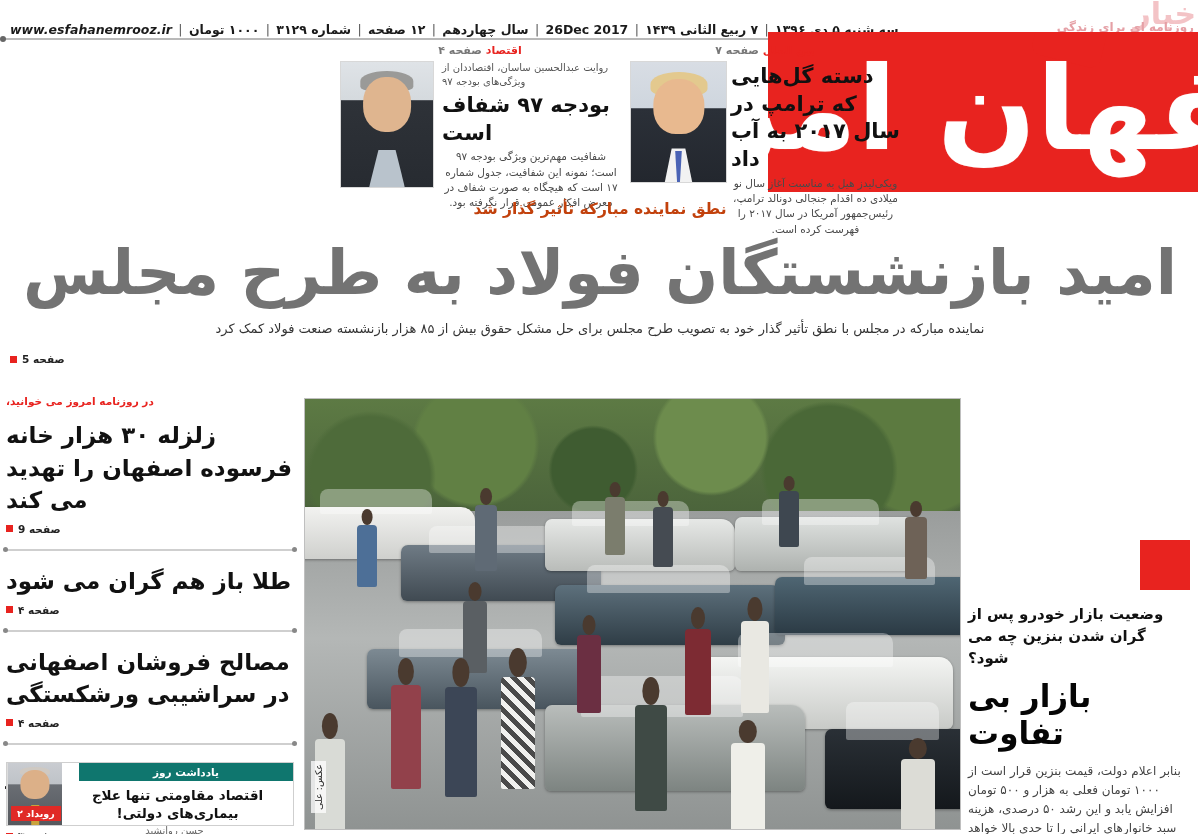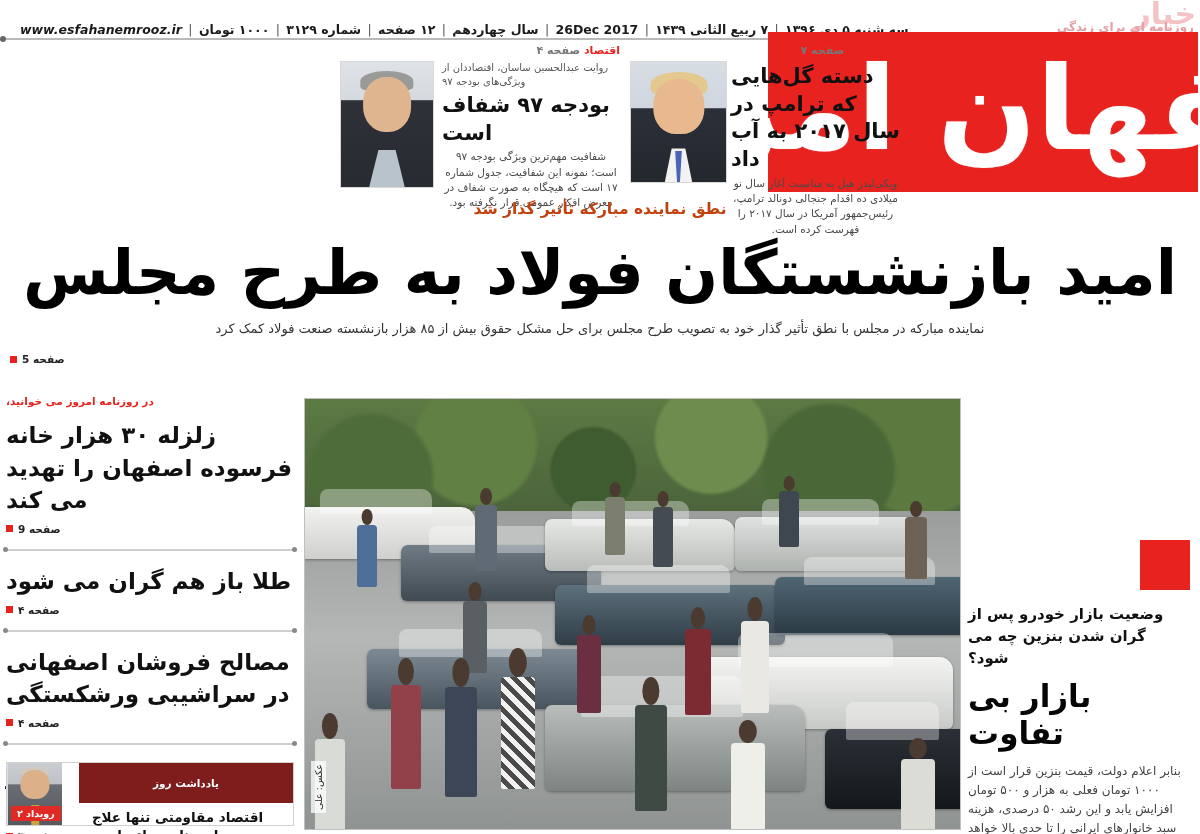--- a/index.html
+++ b/index.html
@@ -22,21 +22,21 @@
   .topbar-line{
     position:absolute;top:38px;left:4px;right:190px;height:2px;
     background:#b9b9b9;
   }
   .topbar-line:before{
     content:"";position:absolute;left:-4px;top:-2px;width:6px;height:6px;background:#666;border-radius:50%;
   }
   .masthead-info{
     font-size:12.5px;font-weight:bold;letter-spacing:0;
     color:#1a1a1a;white-space:nowrap;direction:rtl;
-    padding-left:20px;
+    padding-left:10px;
   }
   .masthead-info .sep{color:#555;font-weight:normal;padding:0 2px;}
   .masthead-info .url{
     font-family:"DejaVu Sans","Liberation Sans",sans-serif;
     direction:ltr;display:inline-block;font-style:italic;font-weight:bold;
   }
 
   
   .wm-wrap{position:absolute;top:0;right:0;width:120px;height:40px;overflow:hidden;}
   .wm-text{
@@ -65,21 +65,21 @@
     background:#e8231f;transform:rotate(14deg);border-radius:6px 14px 10px 10px;
   }
   .np-tail{
     position:absolute;bottom:-18px;left:-8px;width:0;height:0;
     border-left:120px solid transparent;border-bottom:26px solid #e8231f;
   }
 
   
   .teaser{position:absolute;top:44px;height:148px;}
   .teaser .kicker{
-    font-size:11px;color:#e8231f;font-weight:bold;text-align:right;
+    font-size:11px;color:#e8231f;font-weight:bold;text-align:center;
     margin:0 0 4px 0;direction:rtl;
   }
   .teaser .kicker .pg{color:#777;font-weight:bold;}
   .teaser .lede{
     font-size:10.5px;color:#4a4a4a;line-height:1.45;text-align:center;
     margin-top:2px;
   }
   .teaser .head{
     font-size:21px;font-weight:bold;line-height:1.32;text-align:left;color:#111;
     margin-top:2px;
@@ -111,21 +111,21 @@
 
   .p-econ{background:linear-gradient(#dfe3e7 0%,#d5dade 30%,#2e3238 31%,#272b31 100%);}
   .p-econ .face{position:absolute;top:12%;left:50%;transform:translateX(-50%);width:52%;height:44%;border-radius:46%;background:#dfb58f;}
   .p-econ .hair{position:absolute;top:7%;left:50%;transform:translateX(-50%);width:58%;height:16%;border-radius:50% 50% 22% 22%;background:#9a9a98;}
   .p-econ .shirt{position:absolute;bottom:0;left:50%;transform:translateX(-50%);width:46%;height:30%;background:#b9c3cc;clip-path:polygon(30% 0,70% 0,92% 100%,8% 100%);}
 
   
   .mainhead{position:absolute;top:200px;right:0;left:0;text-align:center;}
   .mainhead .eyebrow{font-size:15.5px;font-weight:bold;color:#c2410c;letter-spacing:0;}
   .mainhead .big{
-    font-size:62px;font-weight:bold;line-height:1.18;color:#000000;
+    font-size:62px;font-weight:bold;line-height:1.18;color:#737373;
     margin:18px 0 10px 0;letter-spacing:-1px;white-space:nowrap;
   }
   .mainhead .deck{font-size:13px;color:#333;line-height:1.5;}
 
   
   .pagemark{
     font-size:10.5px;color:#222;font-weight:bold;white-space:nowrap;
     display:flex;align-items:center;gap:5px;flex-direction:row-reverse;justify-content:flex-start;
   }
   .pagemark .sq{width:7px;height:7px;background:#e8231f;display:inline-block;}
@@ -158,22 +158,22 @@
   }
   .noteday .nd-photo{
     width:54px;flex:0 0 54px;border-left:1px solid #ddd;background:#ddd;position:relative;overflow:hidden;
   }
   .nd-portrait{position:absolute;inset:0;background:linear-gradient(#c9ccd1 0%,#bfc3c8 34%,#6a6e74 35%,#55585d 100%);}
   .nd-portrait .face{position:absolute;top:12%;left:50%;transform:translateX(-50%);width:54%;height:46%;border-radius:46%;background:#dcb088;}
   .nd-portrait .hair{position:absolute;top:6%;left:50%;transform:translateX(-50%);width:56%;height:14%;border-radius:50% 50% 20% 20%;background:#cfc9c2;}
   .nd-portrait .tieb{position:absolute;bottom:0;left:50%;transform:translateX(-50%);width:14%;height:32%;background:#c9a33c;}
   .noteday .nd-body{flex:1;display:flex;flex-direction:column;}
   .nd-bar{
-    background:#7f1d1d;color:#fff;font-size:10.5px;font-weight:bold;
-    padding:14px 8px;text-align:center;margin-left:17px;
+    background:#0f766e;color:#fff;font-size:10.5px;font-weight:bold;
+    padding:3px 8px;text-align:center;margin-left:17px;
   }
   .nd-title{
     font-size:13.5px;font-weight:bold;color:#111;text-align:center;padding:6px 6px 0 6px;line-height:1.3;
   }
   .nd-author{font-size:10px;color:#666;text-align:center;padding:3px 6px 0 0;}
   .nd-badge{
     position:absolute;left:4px;bottom:4px;background:#e02a26;color:#fff;
     font-size:9.5px;font-weight:bold;padding:2px 6px;
   }
 

